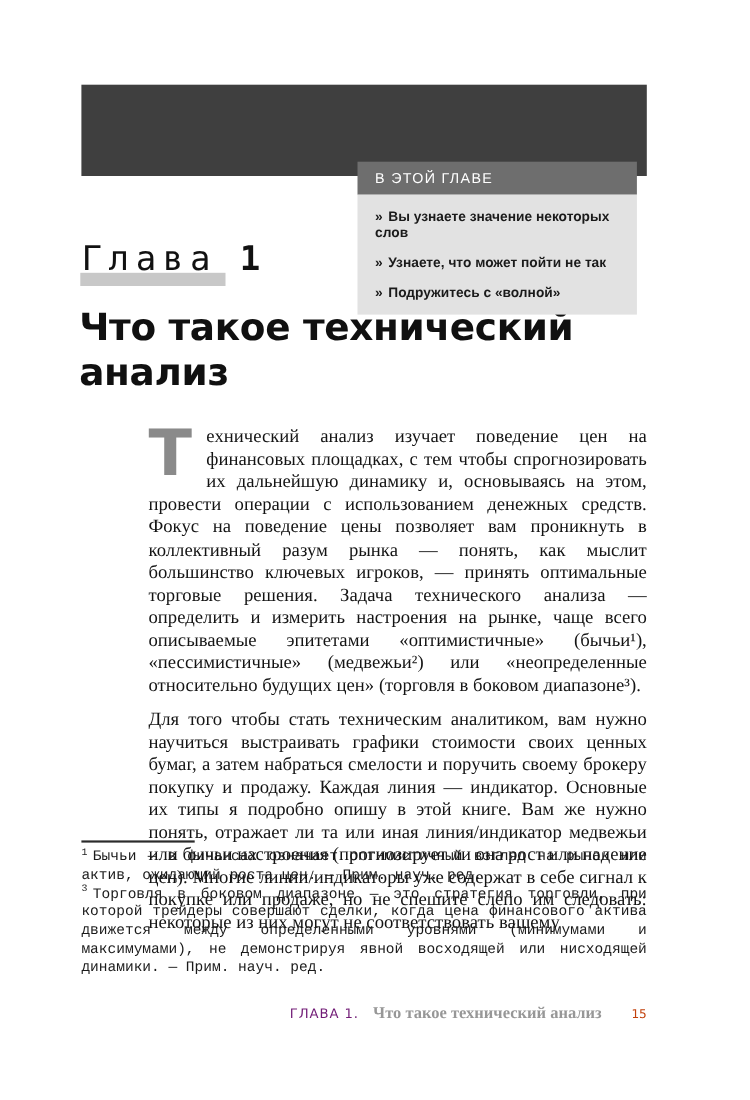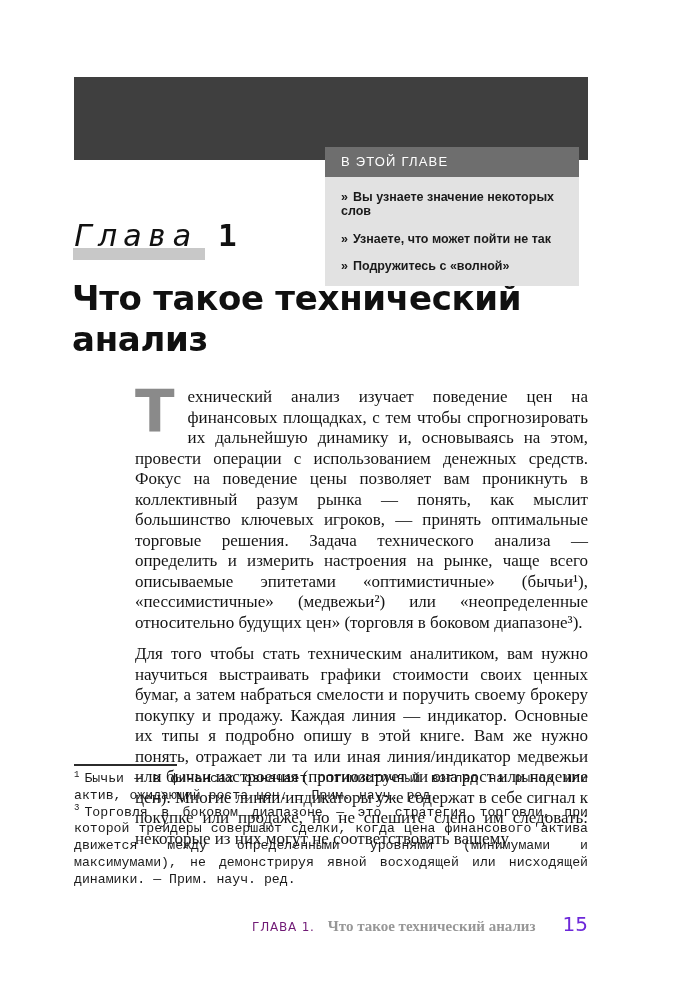--- a/index.html
+++ b/index.html
@@ -36,21 +36,21 @@
     margin-bottom:13px;line-height:1.15;
   }
   .box-item:last-child{margin-bottom:0;}
   .bullet{margin-right:5px;}
   
   .chapter-label{
     position:absolute;left:74px;top:217px;z-index:1;
     font-family:"DejaVu Sans Mono", monospace;
     font-size:31px;color:#111;line-height:36px;white-space:nowrap;
   }
-  .chapter-word{letter-spacing:6px;position:relative;z-index:1;font-style:italic;}
+  .chapter-word{letter-spacing:6px;position:relative;z-index:1;}
   .chapter-number{font-weight:bold;position:relative;z-index:1;margin-left:2px;}
   .label-bar{
     position:absolute;left:-1px;top:31px;
     width:132px;height:12px;background:#c8c8c8;z-index:0;
   }
   
   .title{
     position:absolute;left:72px;top:278px;width:505px;margin:0;
     font-family:"DejaVu Sans", sans-serif;
     font-weight:bold;font-size:34px;line-height:41px;
@@ -91,21 +91,21 @@
   .footer-chapter{
     font-family:"DejaVu Sans", sans-serif;
     font-size:12px;letter-spacing:0.8px;color:#701a75;
   }
   .footer-title{
     font-family:"Liberation Serif", serif;font-weight:bold;
     font-size:15px;color:#979797;margin-left:9px;
   }
   .footer-page{
     font-family:"DejaVu Sans", sans-serif;
-    font-size:20px;color:#6d28d9;margin-left:23px;
+    font-size:11px;color:#c2410c;margin-left:23px;
   }
 </style>
 </head>
 <body>
 
 <div class="page">
 
   <div class="banner"></div>
 
   <aside class="chapter-box">

